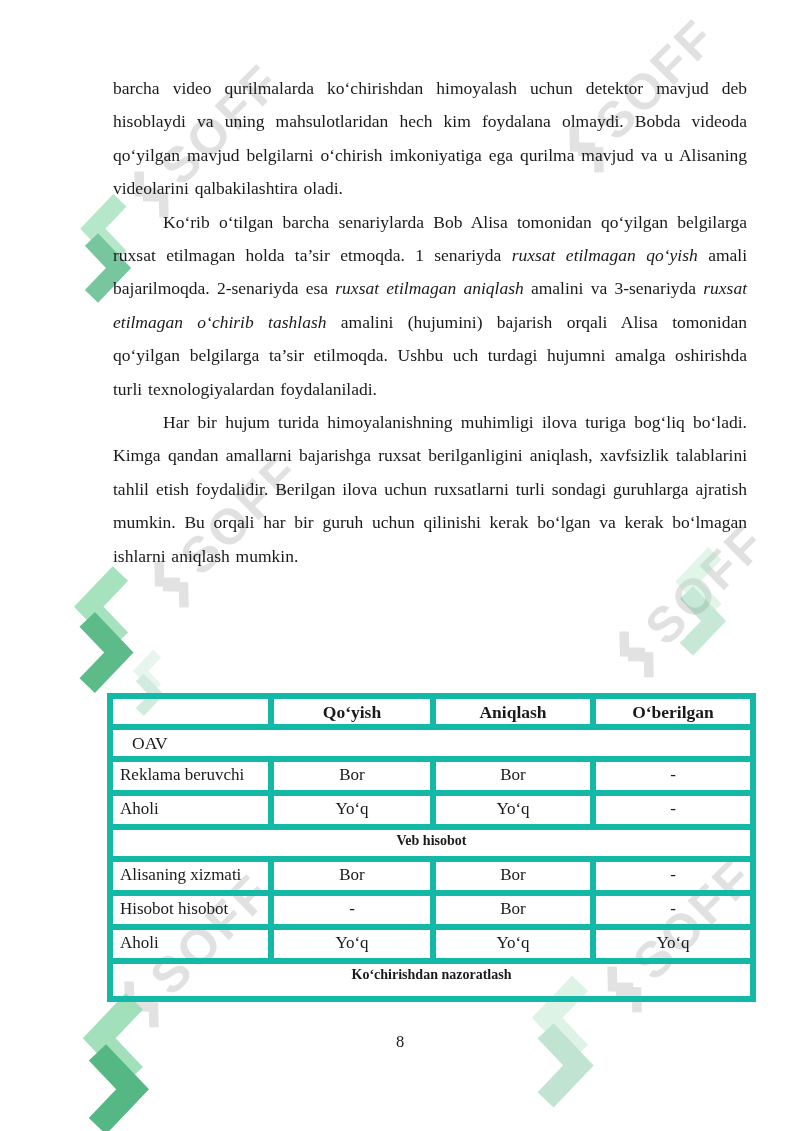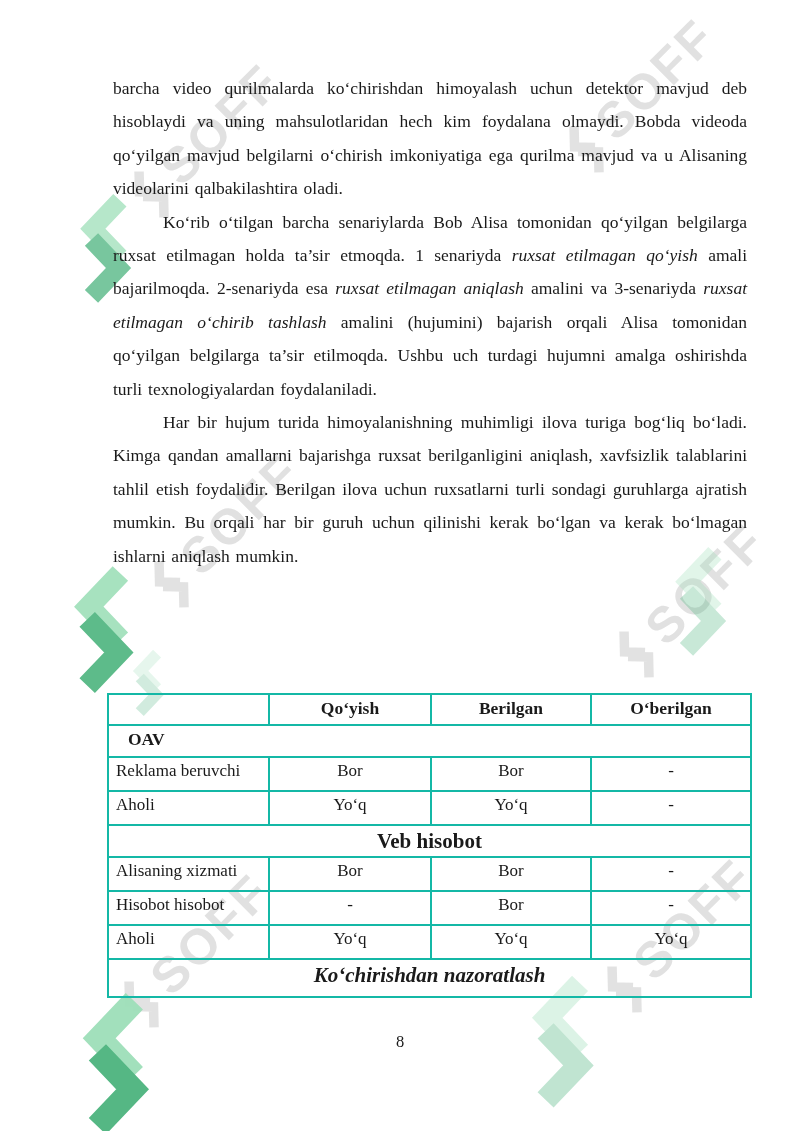--- a/index.html
+++ b/index.html
@@ -37,32 +37,32 @@
   .bodytext p{margin:0;}
   .bodytext p.indent{text-indent:50px;}
   .em{font-style:italic;margin-top:29px;}
   
   .tablewrap{position:absolute;left:107px;top:693px;}
   table{
     border-collapse:collapse;table-layout:fixed;width:643px;
     font-size:17px;
   }
   td,th{
-    border:2px solid #14b8a6;
+    border:6px solid #14b8a6;
     vertical-align:top;padding:3px 4px 0 4px;
     font-weight:normal;text-align:center;overflow:hidden;
   }
   th{font-weight:bold;font-size:17.5px;}
   td.c0{text-align:left;padding-left:7px;}
-  td.sec-left{text-align:left;font-weight:bold;padding-left:19px;font-size:17.5px;}
-  td.sec-center{text-align:center;font-weight:bold;font-size:21px;}
+  td.sec-left{text-align:left;font-weight:normal;padding-left:19px;font-size:17.5px;}
+  td.sec-center{text-align:center;font-weight:bold;font-size:14px;}
   tr.r-header{height:31px;}
   tr.r-sec{height:32px;}
   tr.r-data{height:34px;}
-  tr.r-last{height:38px;font-style:italic;}
+  tr.r-last{height:38px;}
   
   .pagenum{
     position:absolute;left:0;top:1032px;width:100%;
     text-align:center;font-size:16.5px;
   }
 </style>
 </head>
 <body>
 
 <div class="page">
@@ -151,21 +151,21 @@
         <colgroup>
           <col style="width:161px">
             <col style="width:162px">
             <col style="width:160px">
             <col style="width:160px">
         </colgroup>
         <tbody>
           <tr class="r-header">
             <th></th>
             <th>Qo‘yish</th>
-            <th>Berilgan</th>
+            <th>Aniqlash</th>
             <th>O‘berilgan</th>
           </tr>
           <tr class="r-sec">
             <td colspan="4" class="sec-left">OAV</td>
           </tr>
           <tr class="r-data">
             <td class="c0">Reklama beruvchi</td>
             <td>Bor</td>
             <td>Bor</td>
             <td>-</td>

